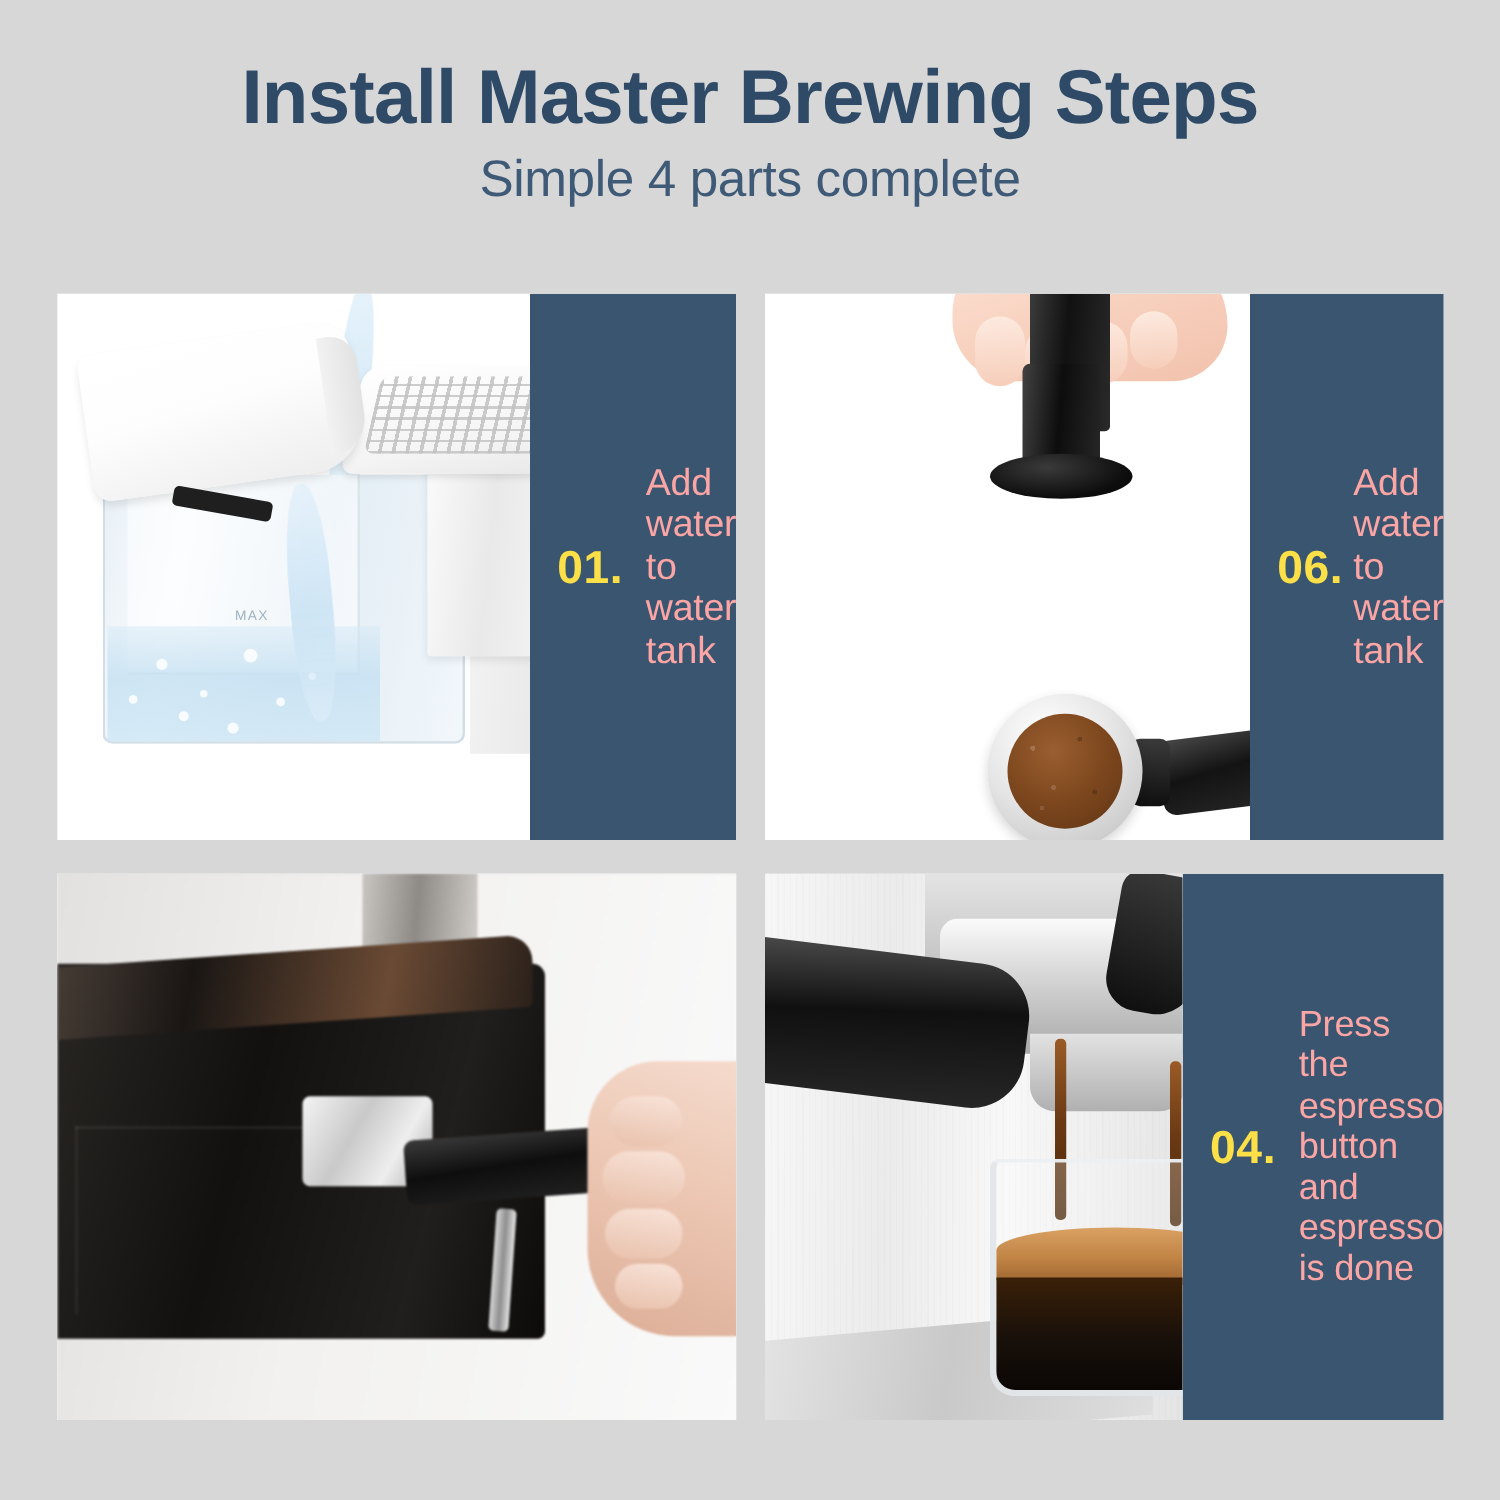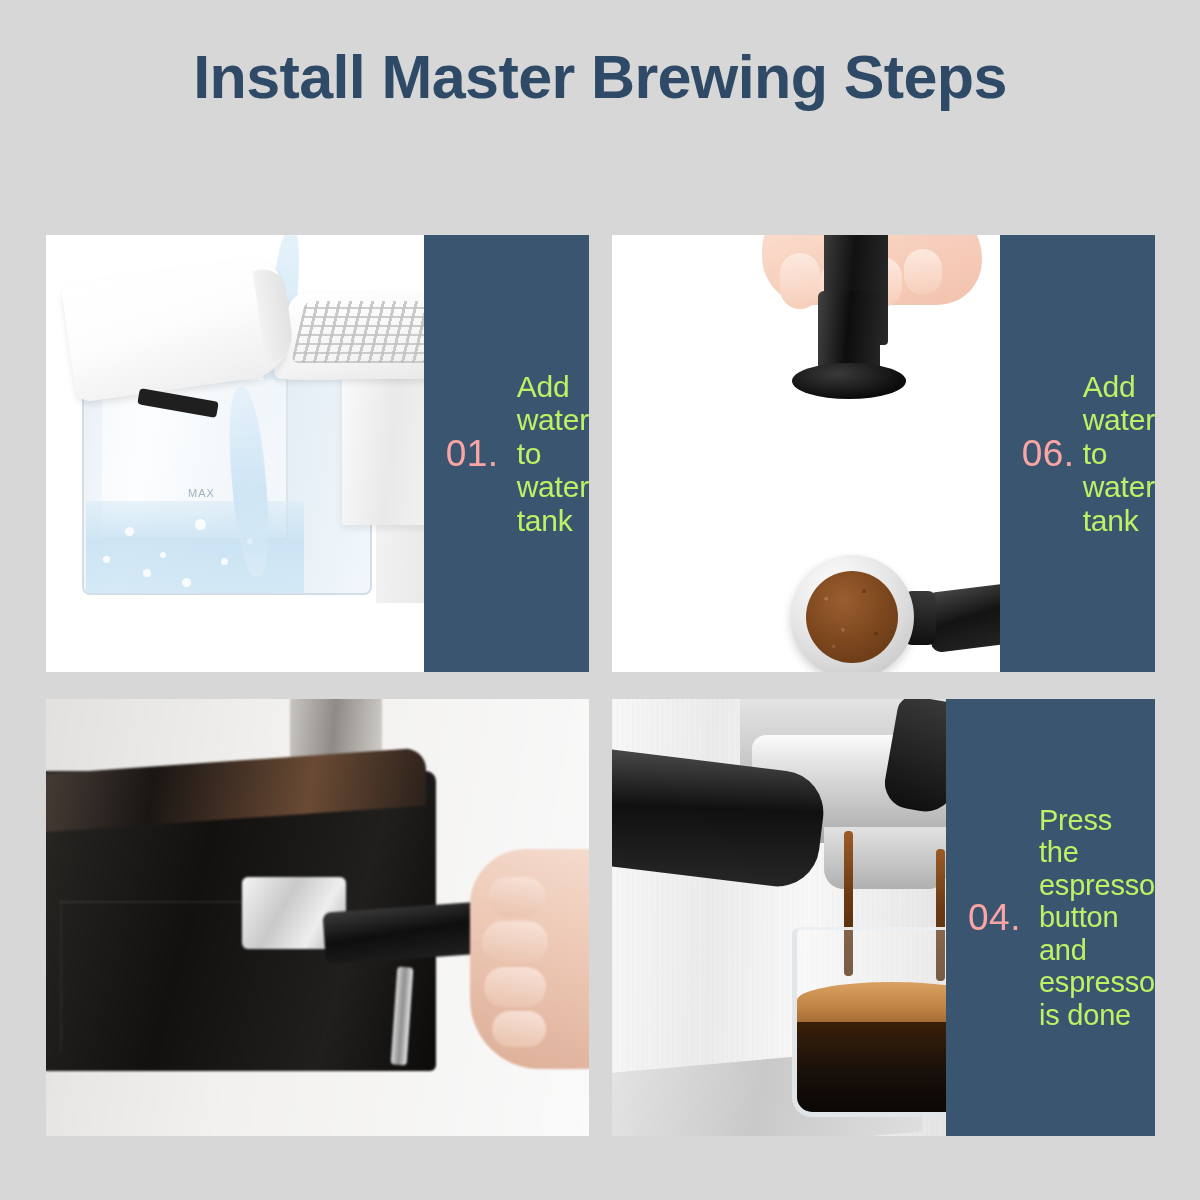--- a/index.html
+++ b/index.html
@@ -75,29 +75,29 @@
   .caption {
     flex: 0 0 78px;
     background: #3a5570;
     display: flex;
     align-items: center;
     padding-left: 22px;
   }
   .caption.tall { flex-basis: 80px; }
 
   .step-num {
-    color: #fca5a5;
+    color: #fde047;
     font-size: 37px;
-    font-weight: normal;
+    font-weight: bold;
     letter-spacing: 0.5px;
     flex: 0 0 auto;
   }
 
   .step-text {
-    color: #bef264;
+    color: #fca5a5;
     font-size: 30px;
     font-weight: normal;
     margin-left: 18px;
     line-height: 1.12;
     letter-spacing: -0.2px;
   }
   .caption.tight .step-text { margin-left: 8px; }
   .caption.two-line .step-text { font-size: 29px; }
 
   
@@ -505,20 +505,21 @@
     background: linear-gradient(190deg,#3a3a3a,#0e0e0e);
     border-radius: 16px 0 30px 26px;
     transform: rotate(10deg);
   }
 </style>
 </head>
 <body>
 
 <div class="header">
   <div class="main-title">Install Master Brewing Steps</div>
+  <div class="sub-title">Simple 4 parts complete</div>
 </div>
 
 <div class="steps-grid">
 
   <div class="step-card">
     <div class="photo">
       <div class="p1-stream"></div>
       <div class="p1-tank">
         <div class="p1-tank-inner"></div>
         <div class="p1-max">MAX</div>

